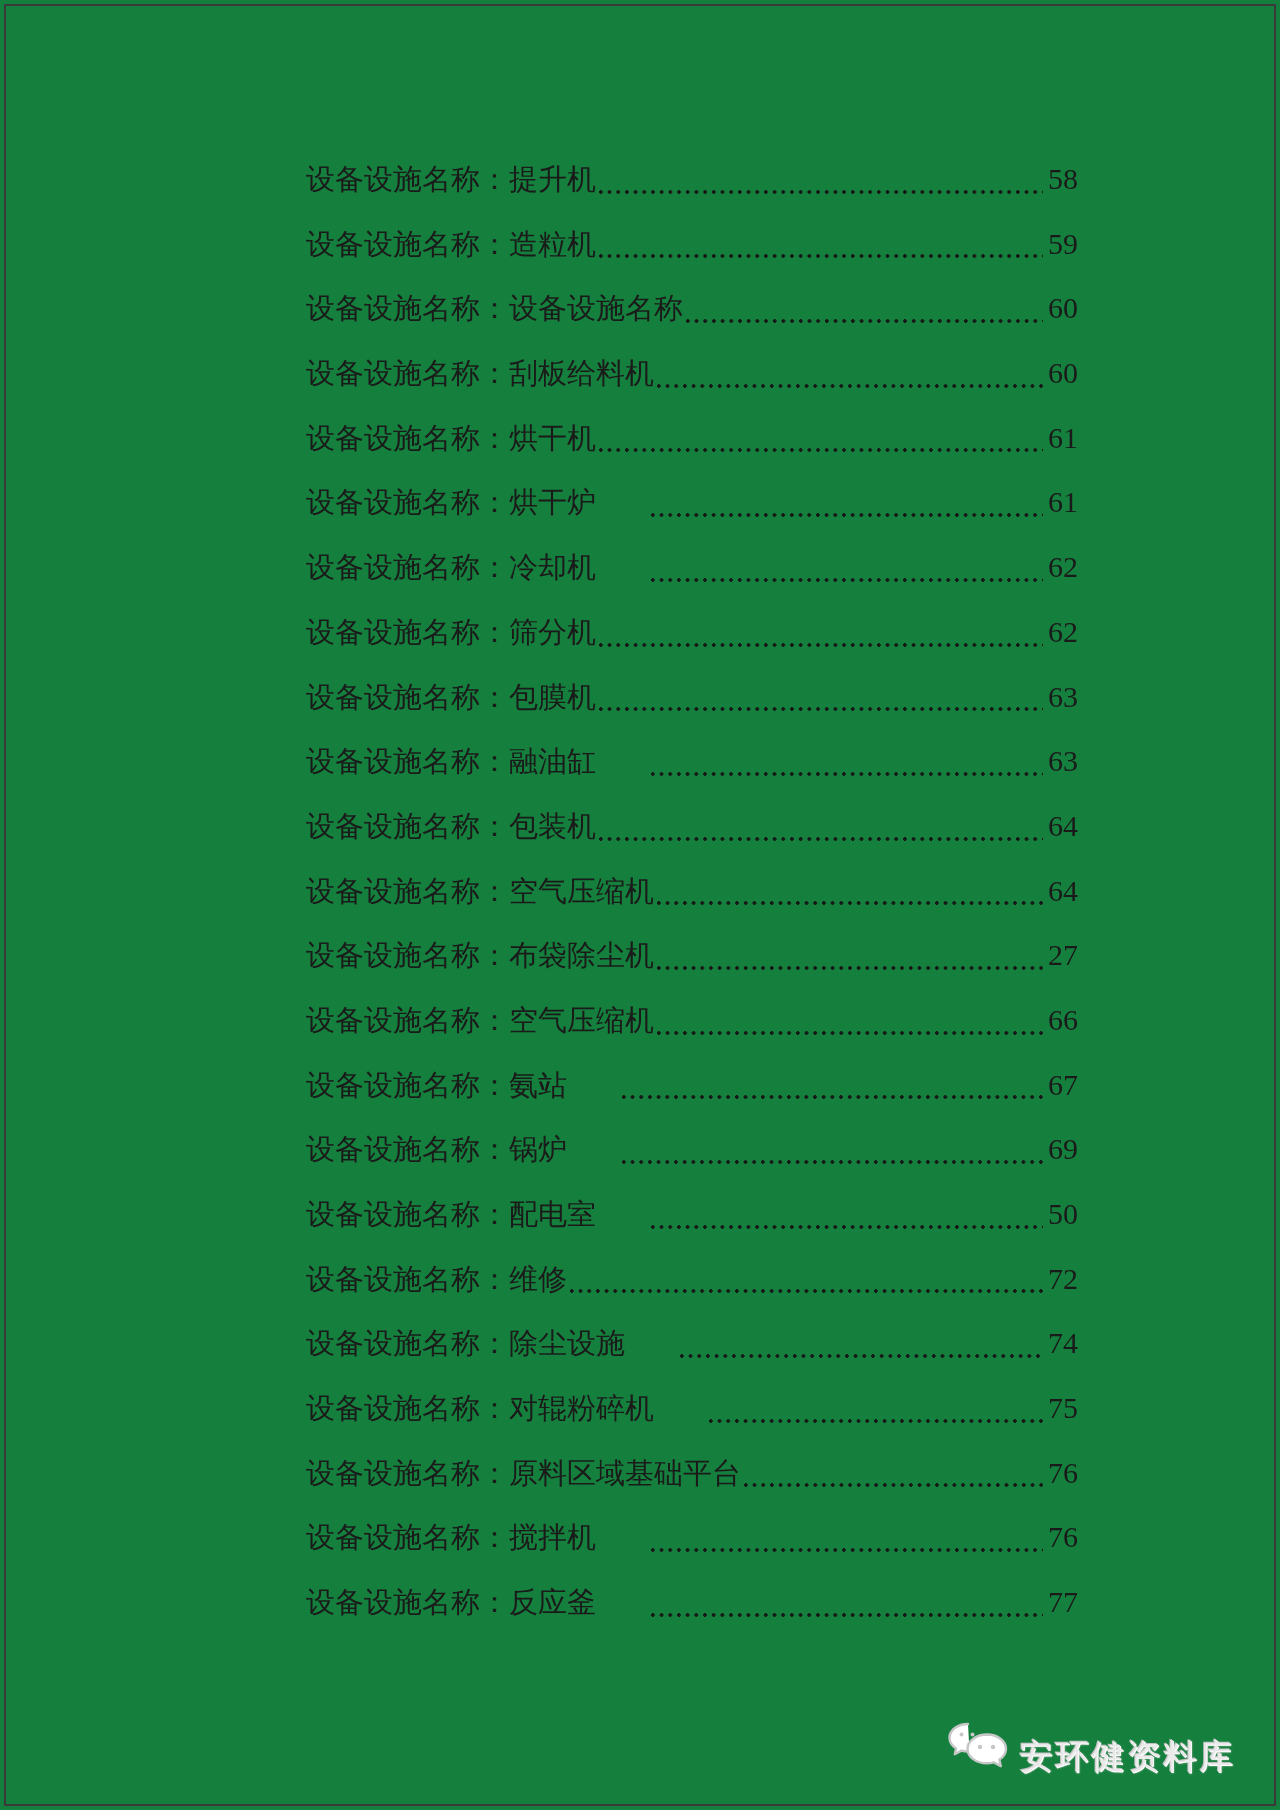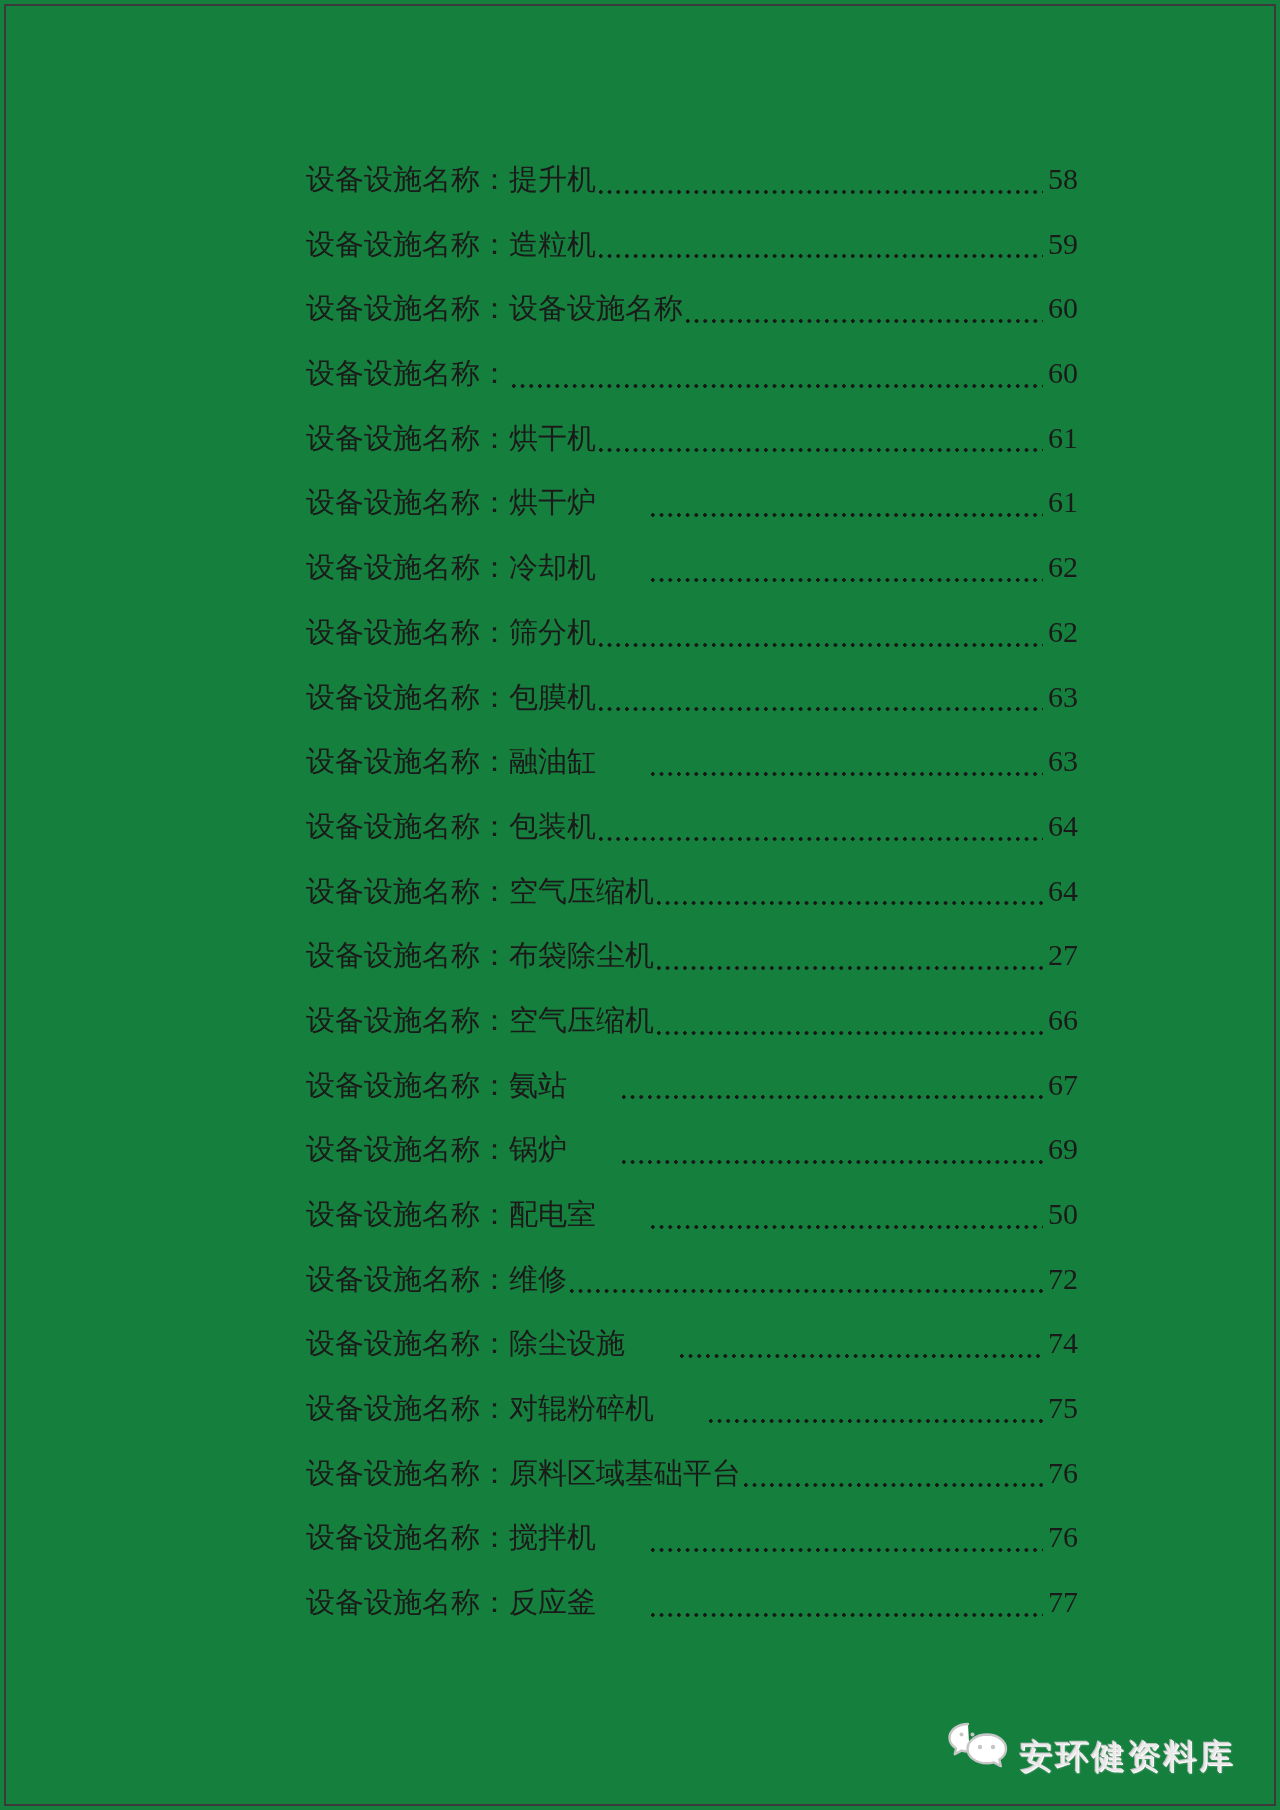--- a/index.html
+++ b/index.html
@@ -85,20 +85,21 @@
 
   <div class="toc-row">
     <span class="toc-label">设备设施名称：</span>
     <span class="toc-name">设备设施名称</span>
     <span class="toc-dots"></span>
     <span class="toc-page">60</span>
   </div>
 
   <div class="toc-row">
     <span class="toc-label">设备设施名称：</span>
+    <span class="toc-name">刮板给料机</span>
     <span class="toc-dots"></span>
     <span class="toc-page">60</span>
   </div>
 
   <div class="toc-row">
     <span class="toc-label">设备设施名称：</span>
     <span class="toc-name">烘干机</span>
     <span class="toc-dots"></span>
     <span class="toc-page">61</span>
   </div>

